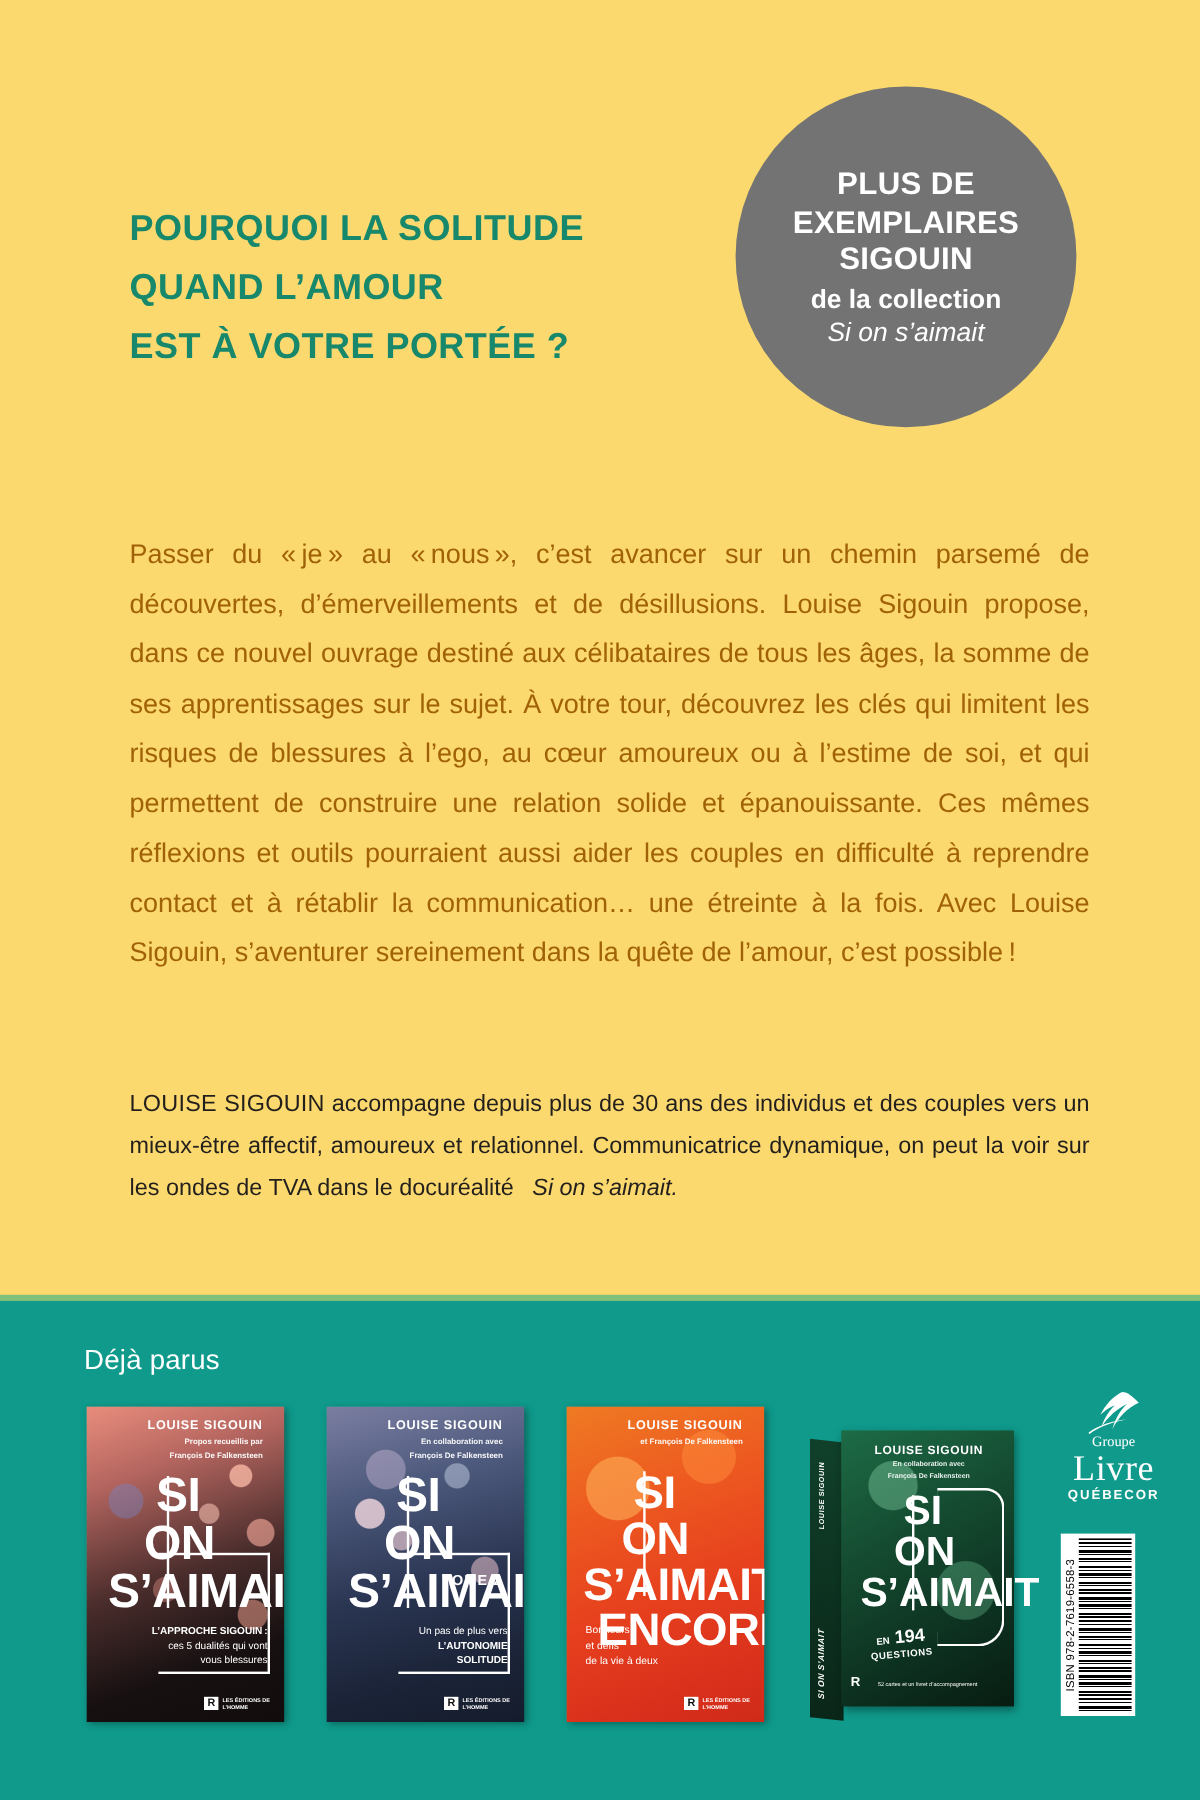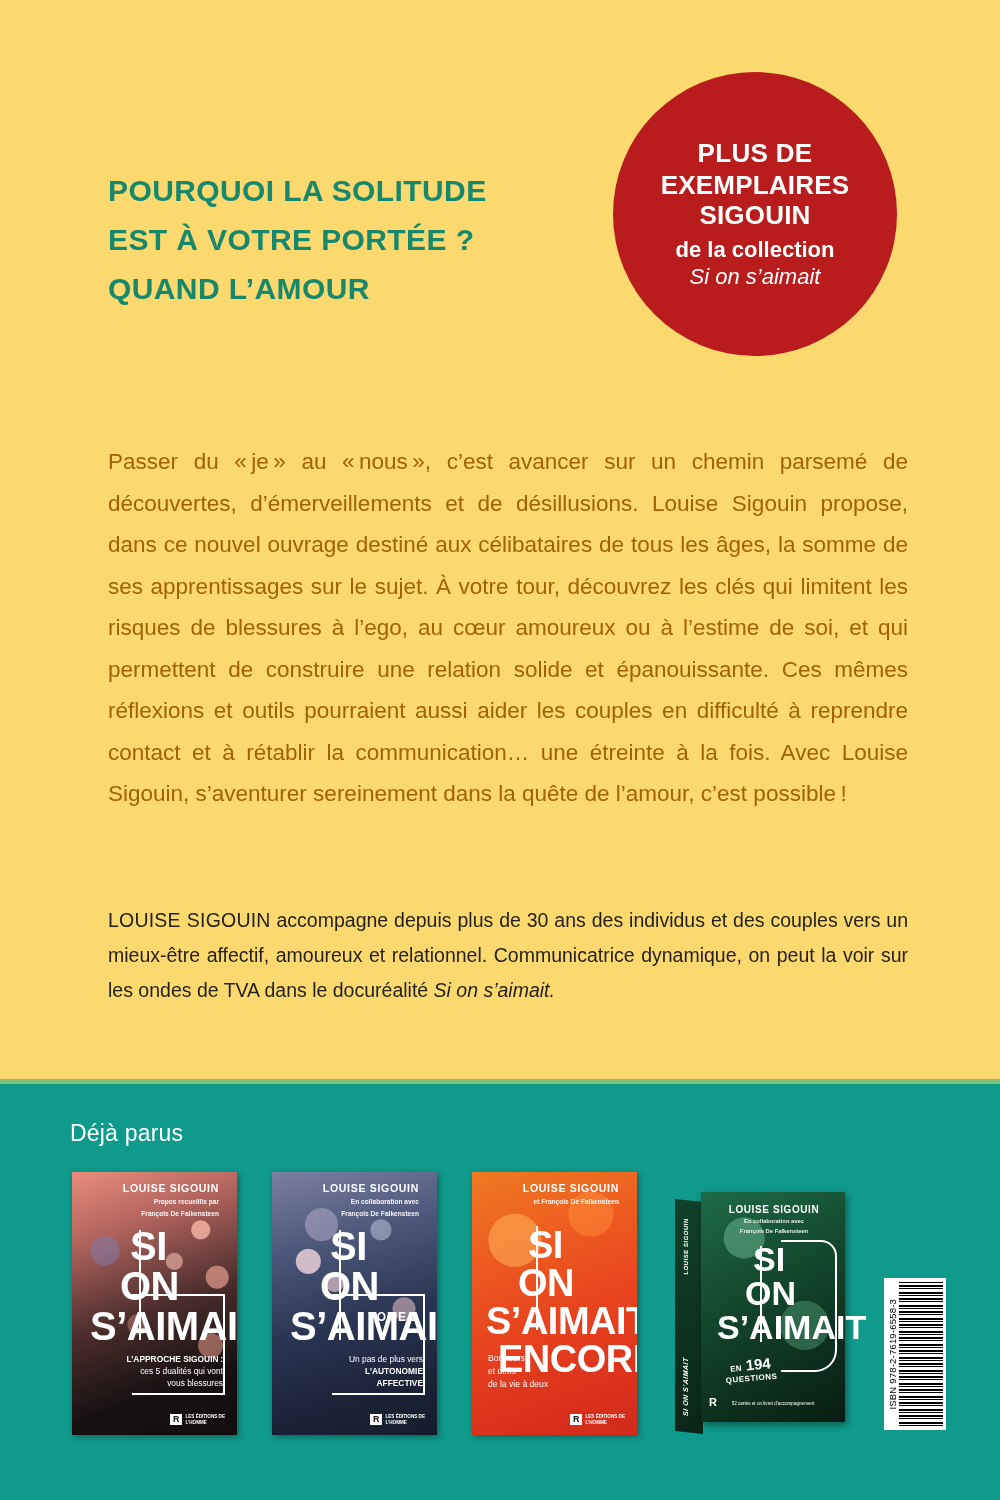--- a/index.html
+++ b/index.html
@@ -18,21 +18,21 @@
   .headline{
     position:absolute;left:108px;top:166px;width:520px;
     color:#17886b;font-weight:bold;font-size:30px;letter-spacing:.4px;
     line-height:49px;text-transform:uppercase;
   }
   .headline div{white-space:nowrap;}
 
   
   .badge{
     position:absolute;left:613px;top:72px;width:284px;height:284px;border-radius:50%;
-    background:#b91c1c;color:#ffffff;text-align:center;
+    background:#737373;color:#ffffff;text-align:center;
     display:flex;flex-direction:column;align-items:center;justify-content:center;
     box-sizing:border-box;padding:0 14px;
   }
   .badge .b1{font-size:26px;font-weight:bold;line-height:30px;letter-spacing:.3px;}
   .badge .b2{font-size:39px;font-weight:bold;line-height:43px;letter-spacing:.5px;margin-top:1px;}
   .badge .b3{font-size:26px;font-weight:bold;line-height:30px;letter-spacing:.2px;margin-top:2px;}
   .badge .b4{font-size:26px;font-weight:bold;line-height:30px;letter-spacing:.2px;}
   .badge .b5{font-size:22px;font-weight:bold;line-height:28px;margin-top:6px;}
   .badge .b6{font-size:22px;font-style:italic;line-height:26px;}
 
@@ -40,21 +40,21 @@
   .blurb{
     position:absolute;left:108px;top:441px;width:800px;
     color:#a16207;font-size:22.5px;line-height:41.5px;
     text-align:justify;
   }
   .bio{
     position:absolute;left:108px;top:903px;width:800px;
     color:#231f1c;font-size:19.5px;line-height:35px;text-align:justify;
   }
   .bio .nm{letter-spacing:.2px;}
-  .ital{font-style:italic;}
+  .ital{font-style:italic;margin-left:10px;}
 
   
   .teal-region{position:absolute;left:0;top:1084px;width:1000px;height:416px;background:#0f9a8b;}
   .deja{
     position:absolute;left:70px;top:1120px;
     color:#ffffff;font-size:23px;font-weight:normal;letter-spacing:.2px;
   }
 
   
   .book{position:absolute;top:1172px;width:165px;height:263px;overflow:hidden;
@@ -168,22 +168,22 @@
 </head>
 <body>
 
 <div class="page">
 
   <div class="yellow-region"></div>
   <div class="green-rule"></div>
 
   <div class="headline">
     <div>POURQUOI LA SOLITUDE</div>
+    <div>QUAND L’AMOUR</div>
     <div>EST À VOTRE PORTÉE ?</div>
-    <div>QUAND L’AMOUR</div>
   </div>
 
   <div class="badge">
     <div class="b1">PLUS DE</div>
     <div class="b3">EXEMPLAIRES</div>
     <div class="b4">SIGOUIN</div>
     <div class="b5">de la collection</div>
     <div class="b6">Si on s’aimait</div>
   </div>
 
@@ -233,21 +233,21 @@
     <div class="bk-vline"></div>
     <div class="bk-title">
       <span class="t1">SI</span>
       <span class="t2">ON</span>
       <span class="t3">S’AIMAIT</span>
     </div>
     <div class="bk-tome">TOME 2</div>
     <div class="bk-sub">
       <span class="ln lite">Un pas de plus vers</span>
       <span class="ln">L’AUTONOMIE</span>
-      <span class="ln">AFFECTIVE</span>
+      <span class="ln">SOLITUDE</span>
     </div>
     <div class="bk-pub">
       <span class="pm">R</span>
       <span class="pt">
         <span>LES ÉDITIONS DE</span><br>
         <span>L’HOMME</span>
       </span>
     </div>
   </div>
 
@@ -299,19 +299,30 @@
       <div class="bx-q">
         <span class="en">EN</span>
         <span class="n">194</span>
         <div class="qs">QUESTIONS</div>
       </div>
       <div class="bx-foot">52 cartes et un livret d’accompagnement</div>
       <div class="bx-r">R</div>
     </div>
   </div>
 
+  <div class="logo">
+    <div class="leafwrap">
+      <svg width="46" height="38" viewBox="0 0 46 38" aria-hidden="true">
+        <path d="M30 2 C22 6 16 13 12 21 C15 18 19 15 24 13 C19 18 15 24 13 31 C18 23 26 16 34 12 C28 18 24 25 22 33 C27 23 35 15 44 11 C39 6 35 2 30 2 Z" fill="#ffffff"></path>
+        <path d="M2 36 C10 30 22 26 34 25 C22 27 11 31 3 37 Z" fill="#ffffff"></path>
+      </svg>
+    </div>
+    <div class="l-groupe">Groupe</div>
+    <div class="l-livre">Livre</div>
+    <div class="l-queb">QUÉBECOR</div>
+  </div>
 
   <div class="barcode">
     <div class="bc-label">ISBN 978-2-7619-6558-3</div>
     <div class="bc-bars"></div>
   </div>
 
 </div>
 
 </body></html>

